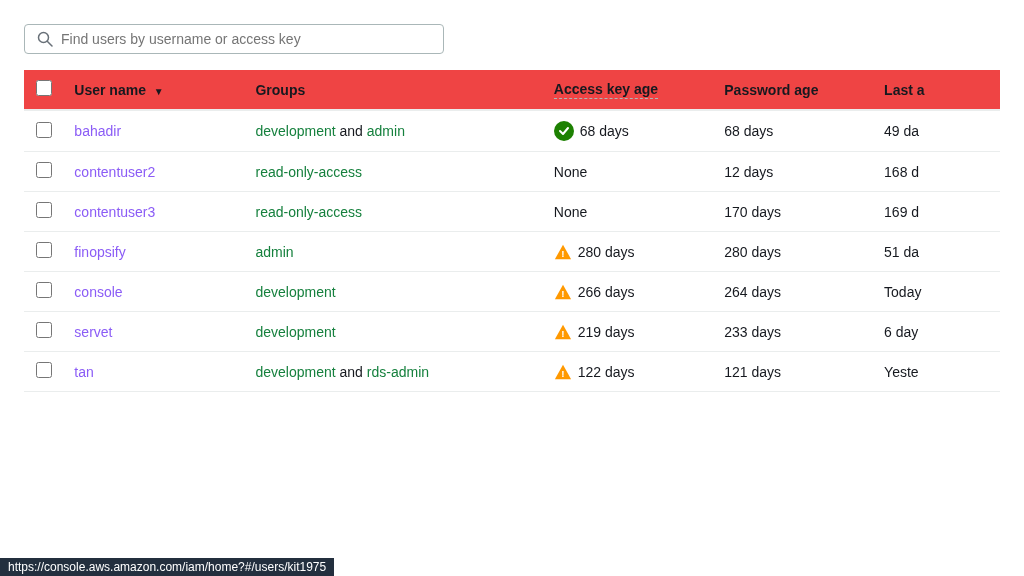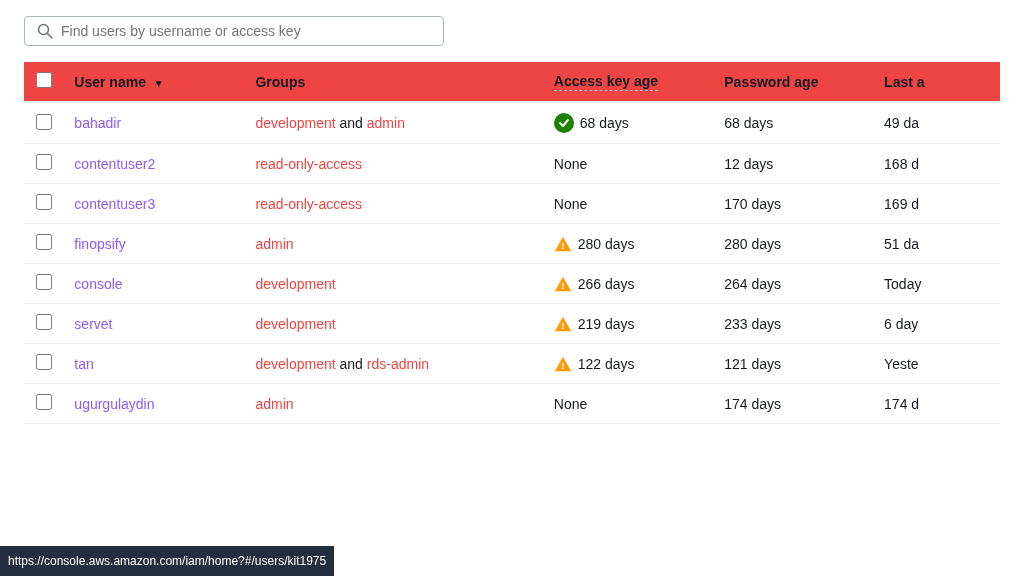--- a/index.html
+++ b/index.html
@@ -5,21 +5,21 @@
     * { box-sizing: border-box; margin: 0; padding: 0; }
     body {
       font-family: -apple-system, BlinkMacSystemFont, "Segoe UI", Arial, sans-serif;
       font-size: 14px;
       background: #f2f3f3;
       color: #16191f;
     }
 
     .page-container {
       background: #fff;
-      padding: 16px 24px;
+      padding: 24px 24px;
       min-height: 576px;
     }
 
     .search-bar {
       display: flex;
       align-items: center;
       border: 1px solid #aab7b8;
       border-radius: 4px;
       padding: 6px 12px;
       width: 420px;
@@ -99,21 +99,21 @@
       font-size: 14px;
     }
 
     .user-link {
       color: #8b5cf6;
       text-decoration: none;
       cursor: pointer;
     }
 
     .group-link {
-      color: #ef4444;
+      color: #15803d;
       text-decoration: none;
       cursor: pointer;
     }
 
     .check-icon {
       display: inline-flex;
       align-items: center;
       justify-content: center;
       width: 20px;
       height: 20px;
@@ -152,21 +152,21 @@
       cursor: pointer;
     }
 
     .status-bar {
       position: fixed;
       bottom: 0;
       left: 0;
       background: #232f3e;
       color: #fff;
       font-size: 12px;
-      padding: 8px 8px;
+      padding: 2px 8px;
       white-space: nowrap;
     }
   </style>
 </head>
 <body>
 
 <div class="page-container">
 
   <div class="search-bar">
     <svg width="16" height="16" viewBox="0 0 16 16" fill="none">
@@ -292,28 +292,20 @@
         <polygon points="10,2 19,18 1,18" fill="#FF9900" stroke="none"></polygon>
         <text x="10" y="16" text-anchor="middle" font-size="11" font-weight="bold" fill="white">!</text>
       </svg>
               </span>
               <span>122 days</span>
             </div>
           </td>
           <td>121 days</td>
           <td>Yeste</td>
         </tr>
-        <tr>
-          <td class="check-col"><input type="checkbox" style=""></td>
-          <td><a class="user-link" href="#">ugurgulaydin</a></td>
-          <td><a class="group-link" href="#">admin</a></td>
-          <td><span>None</span></td>
-          <td>174 days</td>
-          <td>174 d</td>
-        </tr>
       </tbody>
   </table>
 
 </div>
 
 <div class="status-bar">
   <span>https://console.aws.amazon.com/iam/home?#/users/kit1975</span>
 </div>
 
 </body></html>

